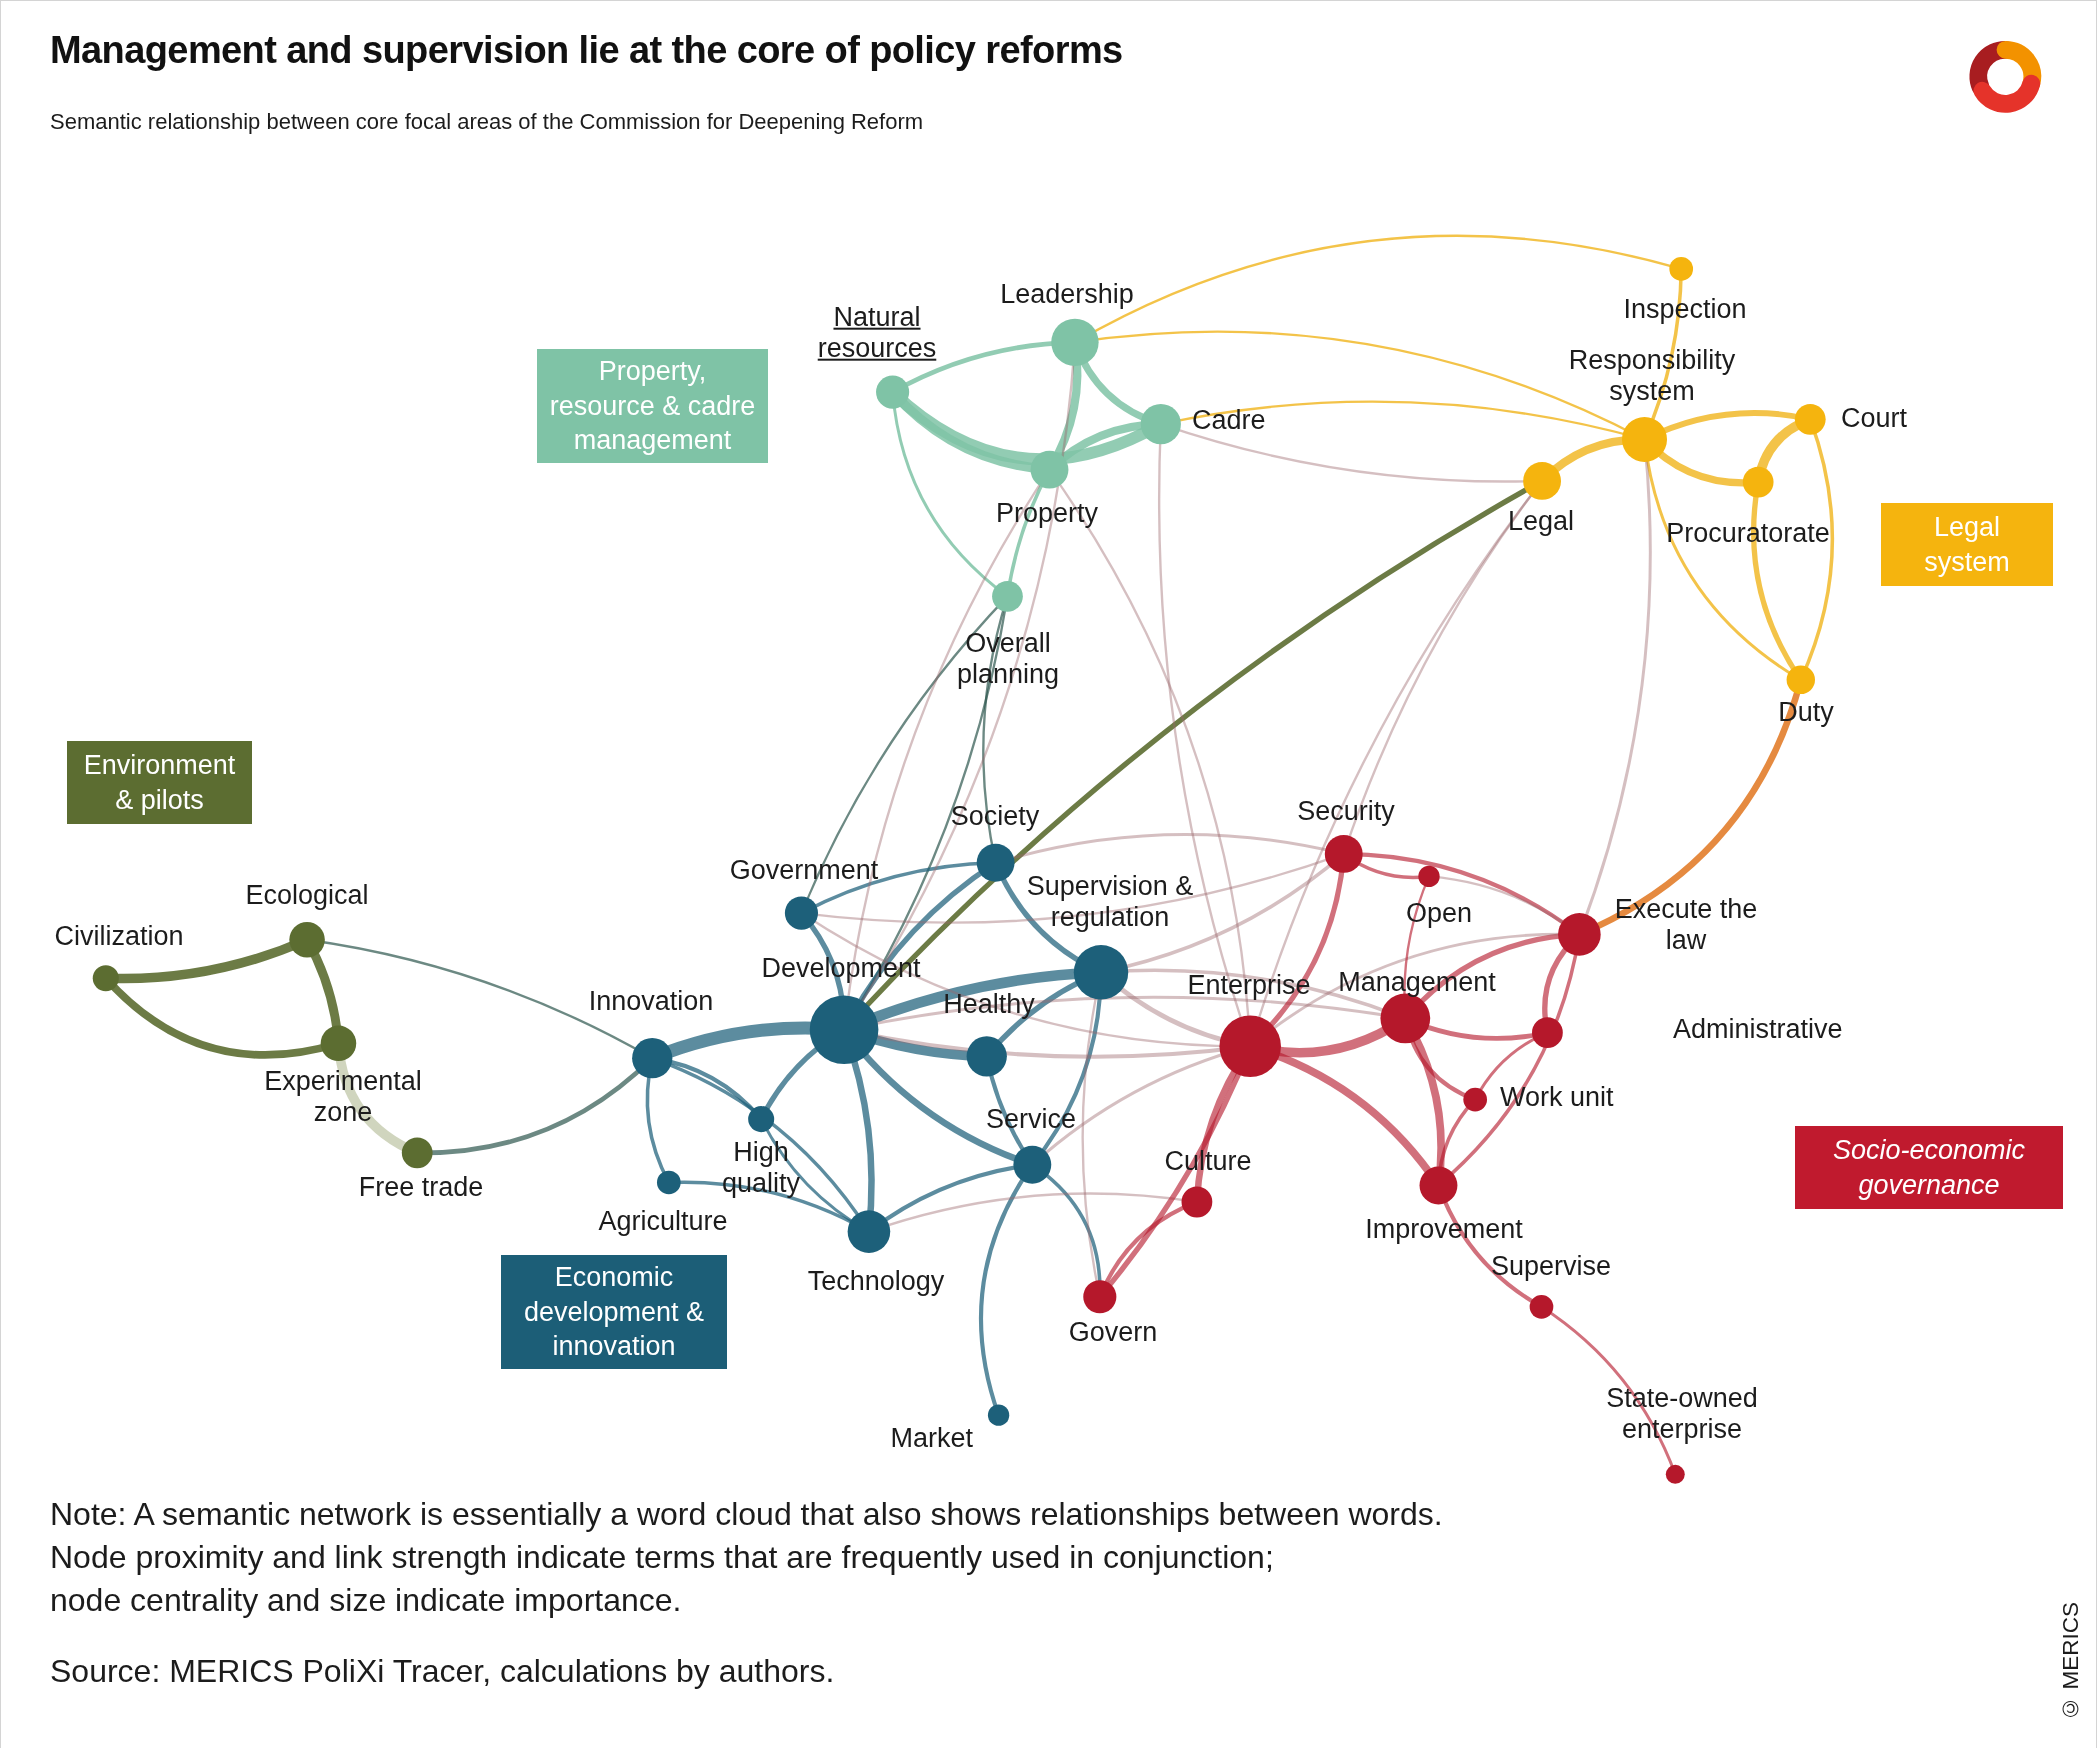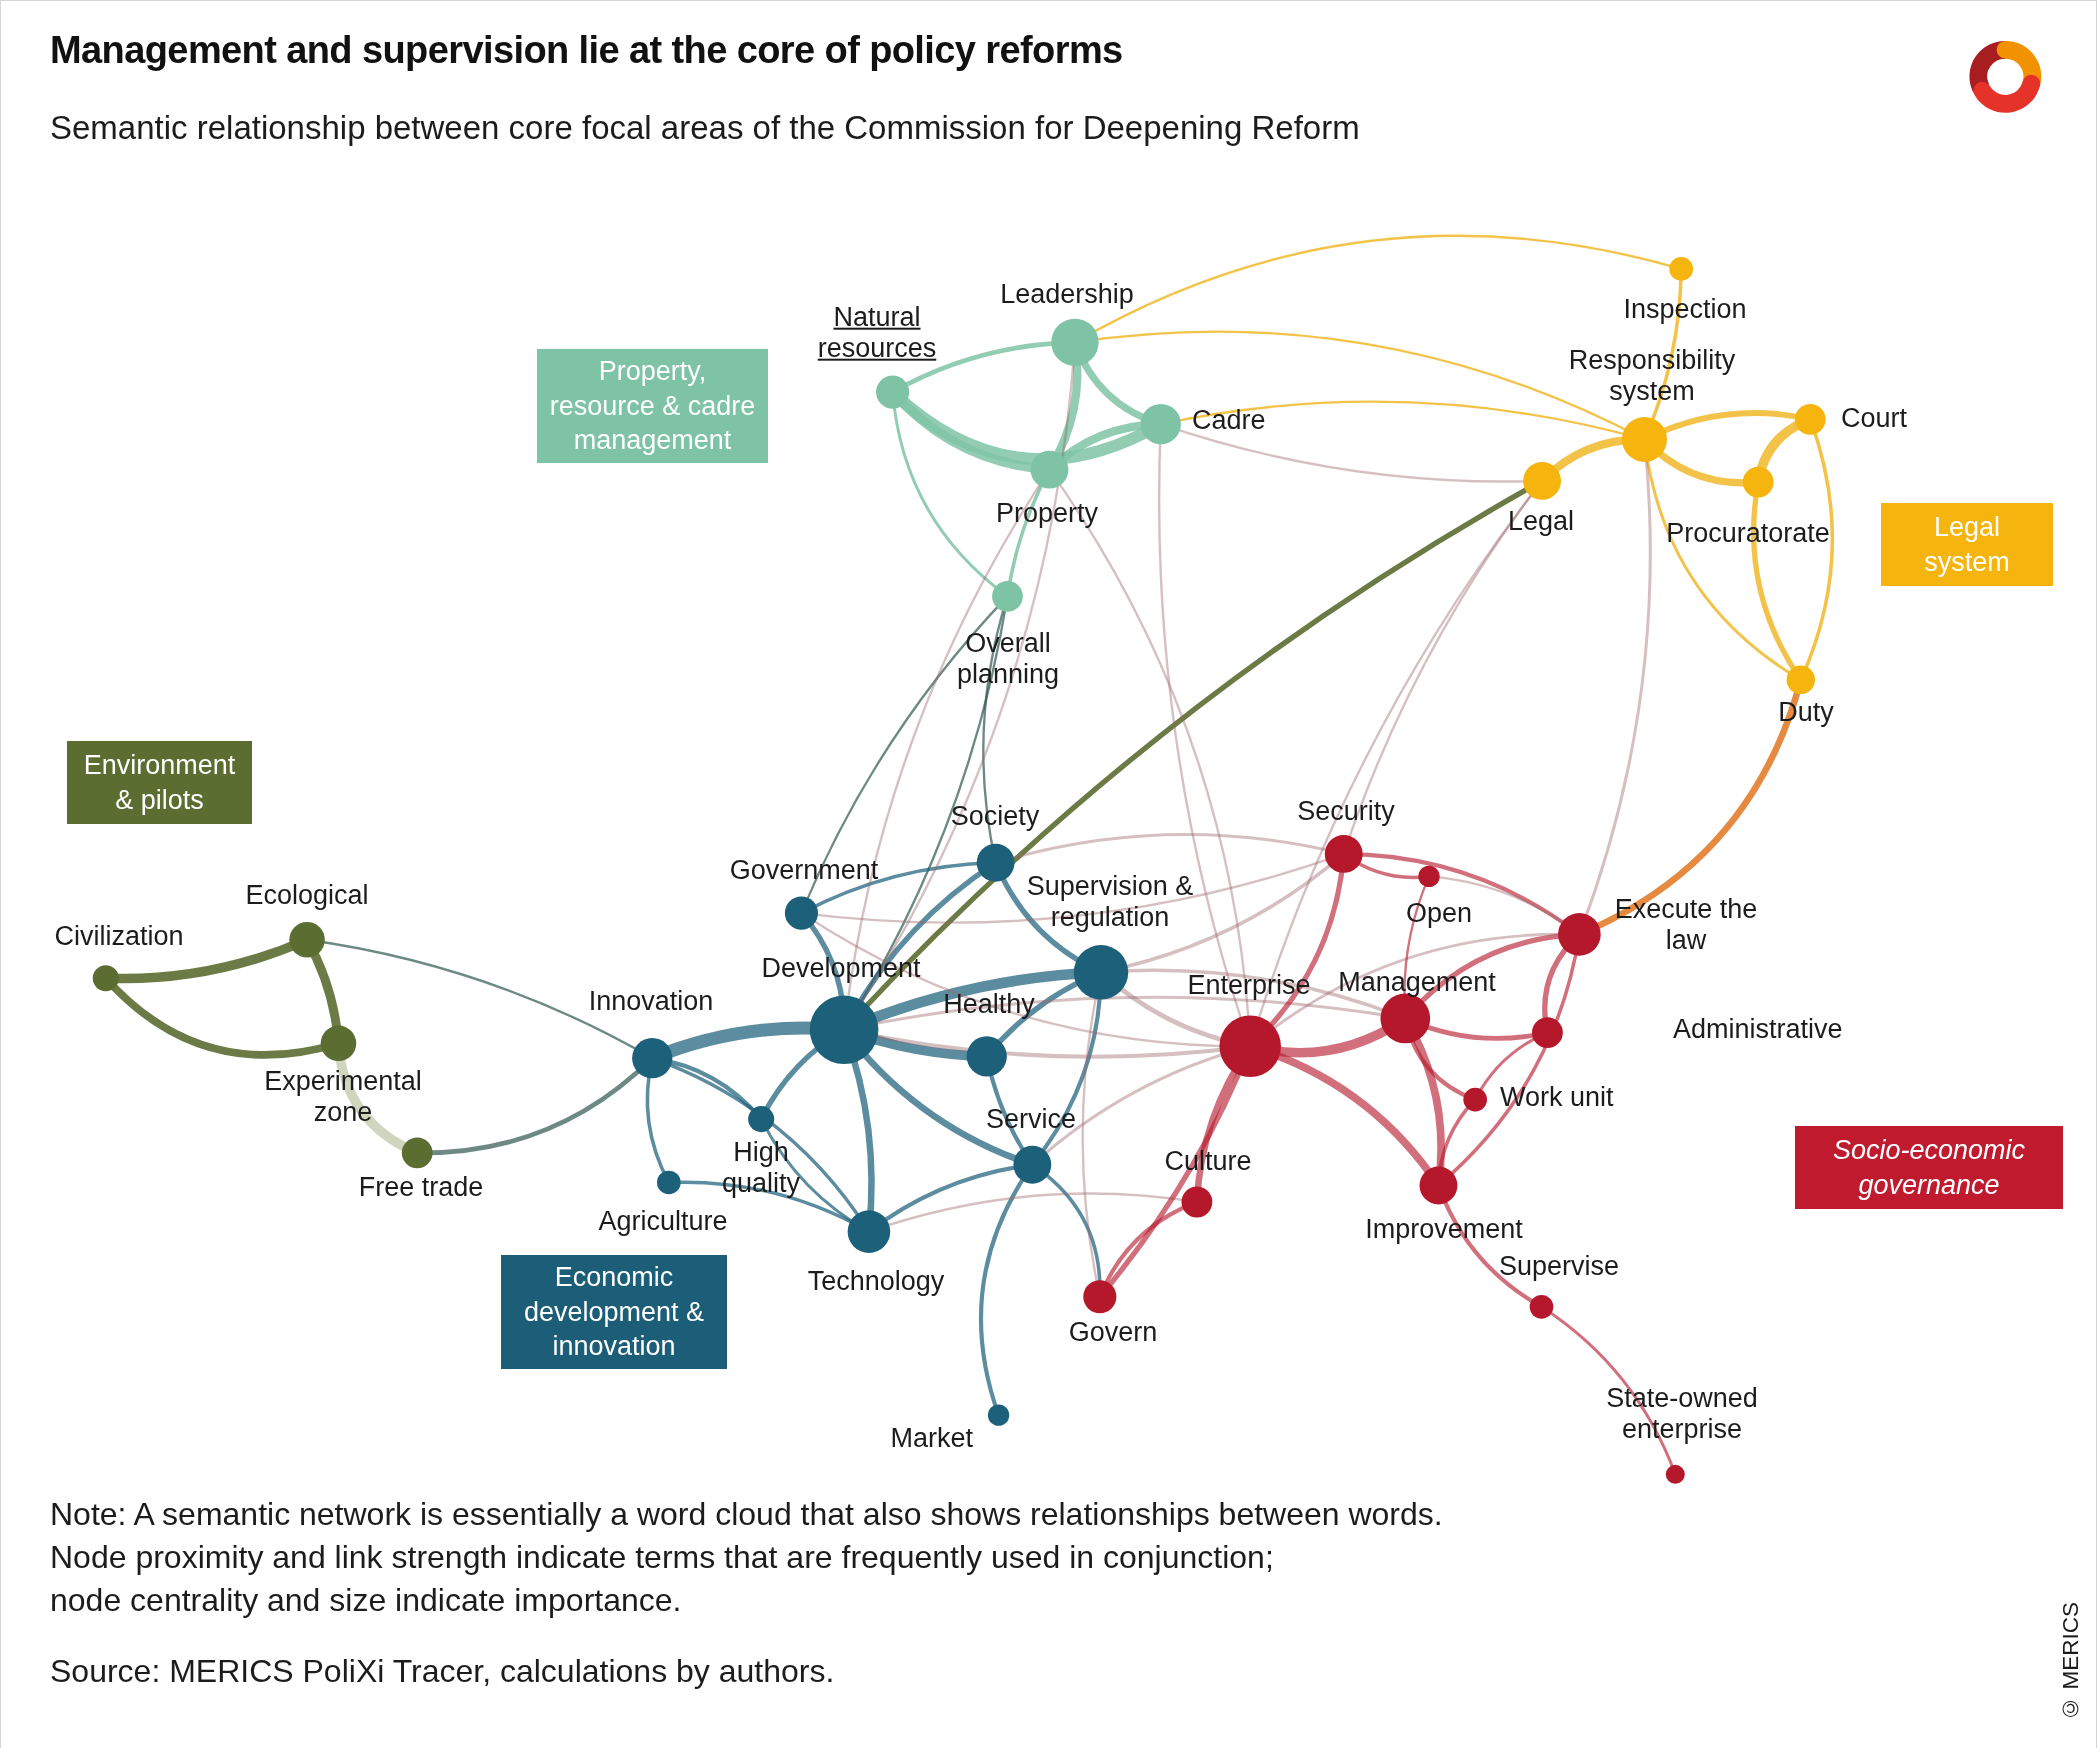--- a/index.html
+++ b/index.html
@@ -1,19 +1,19 @@
 <!DOCTYPE html>
 <html style="font-size:9.5px"><head>
 <meta charset="utf-8">
 <style>
   html,body{margin:0;padding:0;background:#ffffff;}
   body{width:2097px;height:1749px;font-family:"Liberation Sans",sans-serif;color:#1c1c1c;position:relative;overflow:hidden;}
   .canvas{position:absolute;inset:0;background:#ffffff;border:1.8px solid #d4d4d4;box-sizing:border-box;}
   .title{position:absolute;left:49px;top:28px;font-size:38px;font-weight:700;letter-spacing:-0.6px;margin:0;color:#111;}
-  .subtitle{position:absolute;left:49px;top:108px;font-size:33px;font-weight:400;margin:0;color:#1c1c1c;}
+  .subtitle{position:absolute;left:49px;top:108px;font-size:22px;font-weight:400;margin:0;color:#1c1c1c;}
   .logo{position:absolute;right:46px;top:31px;width:89px;height:89px;}
   .net-svg{position:absolute;left:0;top:0;width:2097px;height:1749px;}
   .labels,.boxes{position:absolute;left:0;top:0;width:2097px;height:1749px;pointer-events:none;}
   .node-label{position:absolute;font-size:27px;line-height:1.16;color:#1c1c1c;white-space:pre-line;text-align:center;}
   .al-center{transform:translate(-50%,-50%);}
   .al-left{transform:translate(0,-50%);text-align:left;}
   .al-right{transform:translate(-100%,-50%);text-align:right;margin-top:24px;}
   .legend-box{position:absolute;display:flex;align-items:center;justify-content:center;color:#ffffff;font-size:27px;line-height:1.28;text-align:center;white-space:pre-line;box-sizing:border-box;padding:6px;}
   .note{position:absolute;left:49px;top:1492px;font-size:32px;line-height:1.35;white-space:pre-line;margin:0;}
   .source{position:absolute;left:49px;top:1652px;font-size:32px;margin:0;}
@@ -220,21 +220,21 @@
       <div class="node-label al-center" style="left: 1345px; top: 811px;">Security</div>
       <div class="node-label al-center" style="left: 1438px; top: 913px;">Open</div>
       <div class="node-label al-center" style="left: 1685px; top: 924px;">Execute the
 law</div>
       <div class="node-label al-center" style="left: 1248px; top: 985px;">Enterprise</div>
       <div class="node-label al-center" style="left: 1416px; top: 982px;">Management</div>
       <div class="node-label al-left" style="left: 1672px; top: 1029px;">Administrative</div>
       <div class="node-label al-left" style="left: 1499px; top: 1097px;">Work unit</div>
       <div class="node-label al-center" style="left: 1207px; top: 1161px;">Culture</div>
       <div class="node-label al-center" style="left: 1443px; top: 1229px;">Improvement</div>
-      <div class="node-label al-center" style="left: 1550px; top: 1266px; margin-left: 8px;">Supervise</div>
+      <div class="node-label al-center" style="left: 1550px; top: 1266px;">Supervise</div>
       <div class="node-label al-center" style="left: 1681px; top: 1413px;">State-owned
 enterprise</div>
     </div>
 
   <p class="note">Note: A semantic network is essentially a word cloud that also shows relationships between words.
 Node proximity and link strength indicate terms that are frequently used in conjunction;
 node centrality and size indicate importance.</p>
   <p class="source">Source: MERICS PoliXi Tracer, calculations by authors.</p>
   <div class="copyright">© MERICS</div>
 </div>

